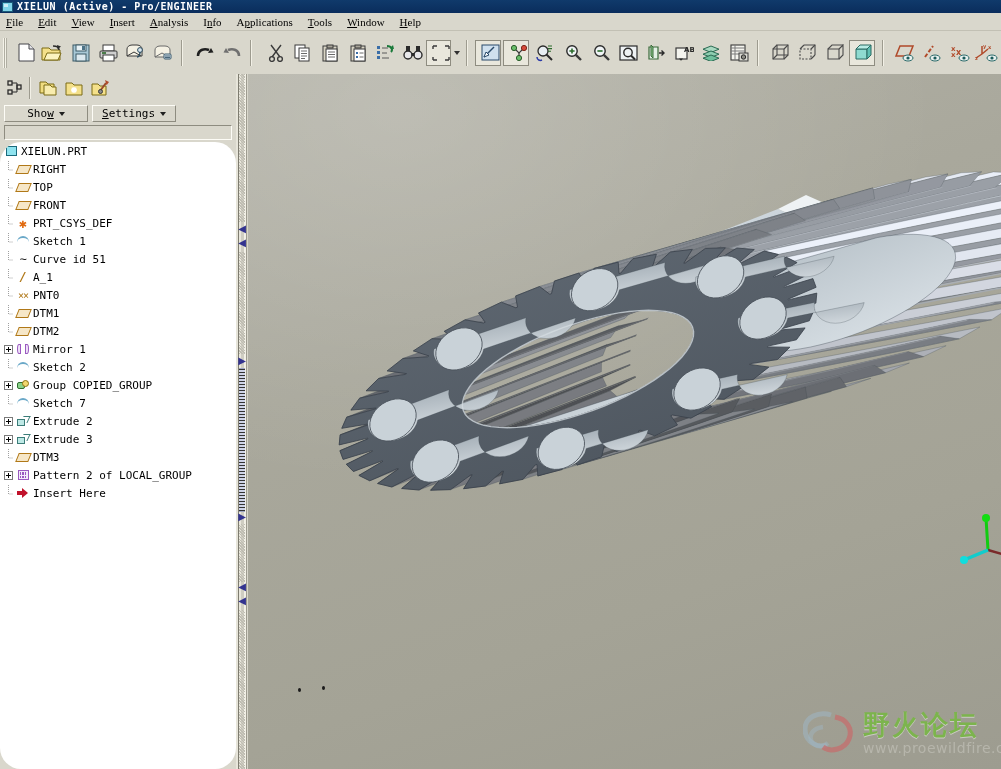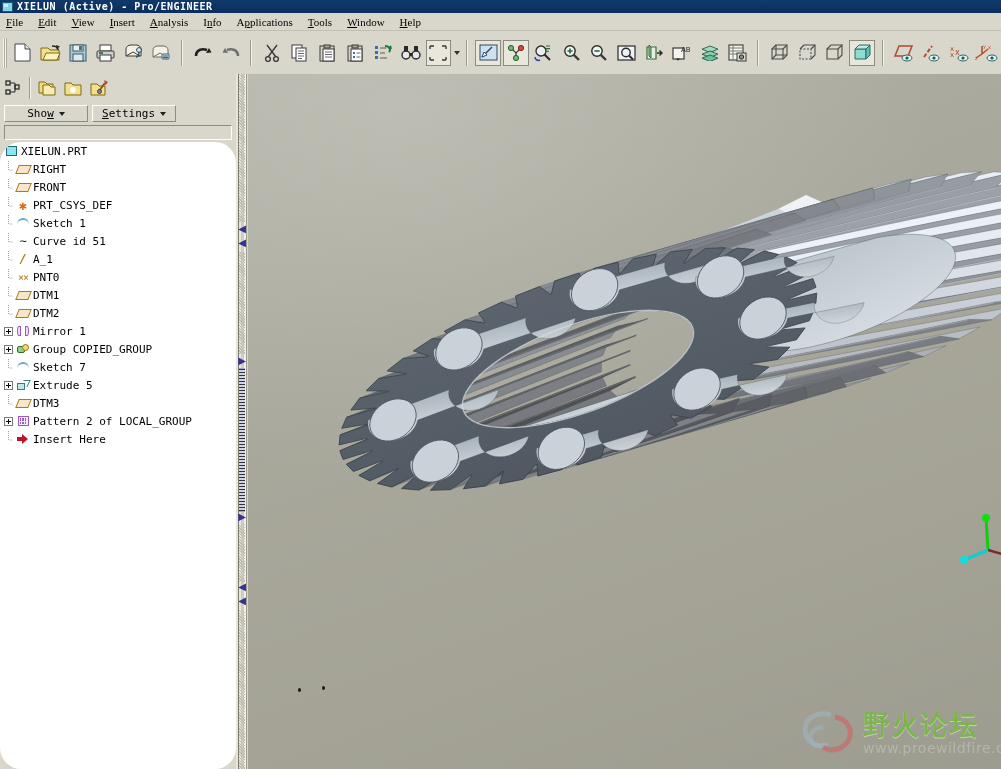--- a/index.html
+++ b/index.html
@@ -20,22 +20,22 @@
   .menubar{position:absolute;left:0;top:13px;width:1001px;height:18px;
     background:#d9d7cc;display:flex;align-items:center;padding-left:6px;box-sizing:border-box;
     border-bottom:1px solid #c2c0b4;}
   .menu-item{font-size:11px;color:#000;margin-right:15px;white-space:nowrap;cursor:default;
     font-family:Liberation Serif, serif;}
   .menu-item .mn{text-decoration:underline;}
 
   
   .toolbar{position:absolute;left:0;top:31px;width:1001px;height:43px;
     background:#d9d7cc;border-bottom:1px solid #b7b5a9;display:flex;align-items:center;}
-  .tbtn{width:26px;height:26px;margin:0 1px;display:flex;align-items:center;justify-content:center;
-    border:1px solid transparent;box-sizing:border-box;}
+  .tbtn{width:26px;height:26px;margin:0 1px;display:flex;align-items:center;justify-content:flex-end;
+    border:1px solid transparent;box-sizing:border-box;font-weight:bold;}
   .tbtn.on{border:1px solid #8e8c80;background:#e9e7dc;}
   .sep{width:1px;height:26px;margin:0 6px;background:#9d9b8f;border-right:1px solid #f2f0e6;}
   .grip{width:4px;height:30px;margin:0 2px 0 3px;
     background:linear-gradient(to right,#f4f2e8 0 1px,#b0aea2 1px 2px,#f4f2e8 2px 3px,#b0aea2 3px 4px);}
   .caret{width:0;height:0;border-left:3px solid transparent;border-right:3px solid transparent;
     border-top:4px solid #303030;margin-left:2px;}
 
   
   .mt-toolbar{position:absolute;left:0;top:74px;width:236px;height:28px;background:#d9d7cc;display:flex;align-items:center;}
   .mt-toolbar .tbtn{width:24px;height:24px;}
@@ -496,20 +496,33 @@
         <span class="indent"></span>
         <span class="tdots">
           <svg width="9" height="18" style="position:absolute;left:0;top:-4px">
             <path d="M4.5 0v9h5" stroke="#a0a0a0" stroke-width="1" fill="none" stroke-dasharray="1 1"></path>
           </svg>
         </span>
         <span style="width:3px;flex:0 0 auto"></span>
         <span class="ticon">
           <span class="ic-plane"></span>
         </span>
+        <span class="tlabel">TOP</span>
+      </div>
+      <div class="trow">
+        <span class="indent"></span>
+        <span class="tdots">
+          <svg width="9" height="18" style="position:absolute;left:0;top:-4px">
+            <path d="M4.5 0v9h5" stroke="#a0a0a0" stroke-width="1" fill="none" stroke-dasharray="1 1"></path>
+          </svg>
+        </span>
+        <span style="width:3px;flex:0 0 auto"></span>
+        <span class="ticon">
+          <span class="ic-plane"></span>
+        </span>
         <span class="tlabel">FRONT</span>
       </div>
       <div class="trow">
         <span class="indent"></span>
         <span class="tdots">
           <svg width="9" height="18" style="position:absolute;left:0;top:-4px">
             <path d="M4.5 0v9h5" stroke="#a0a0a0" stroke-width="1" fill="none" stroke-dasharray="1 1"></path>
           </svg>
         </span>
         <span style="width:3px;flex:0 0 auto"></span>
@@ -600,20 +613,33 @@
         <span class="indent"></span>
         <span class="texp"></span>
         <span style="width:3px;flex:0 0 auto"></span>
         <span class="ticon">
           <span class="ic-mirror"></span>
         </span>
         <span class="tlabel">Mirror 1</span>
       </div>
       <div class="trow">
         <span class="indent"></span>
+        <span class="tdots">
+          <svg width="9" height="18" style="position:absolute;left:0;top:-4px">
+            <path d="M4.5 0v9h5" stroke="#a0a0a0" stroke-width="1" fill="none" stroke-dasharray="1 1"></path>
+          </svg>
+        </span>
+        <span style="width:3px;flex:0 0 auto"></span>
+        <span class="ticon">
+          <span class="ic-sketch"></span>
+        </span>
+        <span class="tlabel">Sketch 2</span>
+      </div>
+      <div class="trow">
+        <span class="indent"></span>
         <span class="texp"></span>
         <span style="width:3px;flex:0 0 auto"></span>
         <span class="ticon">
           <span class="ic-group"></span>
         </span>
         <span class="tlabel">Group COPIED_GROUP</span>
       </div>
       <div class="trow">
         <span class="indent"></span>
         <span class="tdots">
@@ -627,21 +653,30 @@
         </span>
         <span class="tlabel">Sketch 7</span>
       </div>
       <div class="trow">
         <span class="indent"></span>
         <span class="texp"></span>
         <span style="width:3px;flex:0 0 auto"></span>
         <span class="ticon">
           <span class="ic-extrude"></span>
         </span>
-        <span class="tlabel">Extrude 5</span>
+        <span class="tlabel">Extrude 2</span>
+      </div>
+      <div class="trow">
+        <span class="indent"></span>
+        <span class="texp"></span>
+        <span style="width:3px;flex:0 0 auto"></span>
+        <span class="ticon">
+          <span class="ic-extrude"></span>
+        </span>
+        <span class="tlabel">Extrude 3</span>
       </div>
       <div class="trow">
         <span class="indent"></span>
         <span class="tdots">
           <svg width="9" height="18" style="position:absolute;left:0;top:-4px">
             <path d="M4.5 0v9h5" stroke="#a0a0a0" stroke-width="1" fill="none" stroke-dasharray="1 1"></path>
           </svg>
         </span>
         <span style="width:3px;flex:0 0 auto"></span>
         <span class="ticon">

